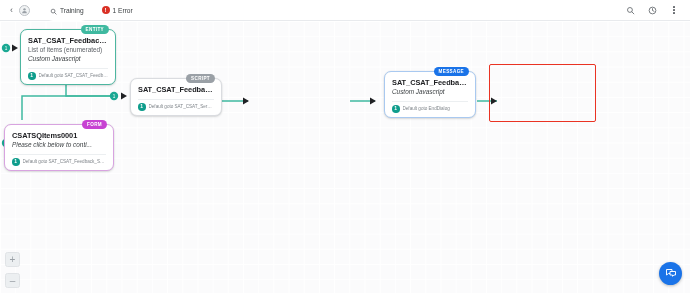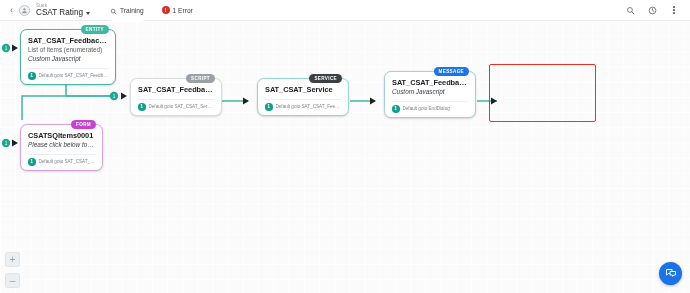--- a/index.html
+++ b/index.html
@@ -161,27 +161,20 @@
   <div class="header">
     <div class="hdr-back">‹</div>
 
     <div class="hdr-avatar">
       <svg width="7" height="7" viewBox="0 0 24 24" fill="#9aa0a6">
           <circle cx="12" cy="8" r="4"></circle>
           <path d="M4 21c0-4.4 3.6-7 8-7s8 2.6 8 7z"></path>
         </svg>
     </div>
 
-    <div class="hdr-titleblock">
-      <div class="hdr-sup">Stark</div>
-      <div class="hdr-titlerow">
-        <div class="hdr-title">CSAT Rating</div>
-        <div class="hdr-caret"></div>
-      </div>
-    </div>
 
     <div class="hdr-chip">
       <span>
         <svg width="7" height="7" viewBox="0 0 24 24" fill="none" stroke="#5f6368" stroke-width="2.6">
             <circle cx="10.5" cy="10.5" r="6.5"></circle>
             <line x1="15.5" y1="15.5" x2="21" y2="21" stroke-linecap="round"></line>
           </svg>
       </span>
       <span class="lbl">Training</span>
     </div>
@@ -251,47 +244,39 @@
       <div class="badge" style="background:#3fb9a0;">ENTITY</div>
       <div class="nd-title">SAT_CSAT_Feedback_Entity</div>
       <div class="nd-sub">List of items (enumerated)</div>
       <div class="nd-sub ital">Custom Javascript</div>
       <div class="nd-foot">
         <span class="bullet" style="background:#0f9d8c;">1</span>
         <span class="txt">Default goto SAT_CSAT_Feedback_Sc...</span>
       </div>
     </div>
 
-    <div class="node n-form" style="left:20px; top:103px; width:83px;">
+    <div class="node n-form" style="left:4px; top:103px; width:110px;">
       <div class="badge" style="background:#c742d2;">FORM</div>
       <div class="nd-title">CSATSQItems0001</div>
       <div class="nd-sub ital">Please click below to conti...</div>
       <div class="nd-foot">
         <span class="bullet" style="background:#0f9d8c;">1</span>
         <span class="txt">Default goto SAT_CSAT_Feedback_Sc...</span>
       </div>
     </div>
 
     <div class="node n-script" style="left:130px; top:57px; width:92px;">
       <div class="badge" style="background:#9aa0a6;">SCRIPT</div>
       <div class="nd-title">SAT_CSAT_Feedback_Script</div>
       <div class="nd-foot">
         <span class="bullet" style="background:#0f9d8c;">1</span>
         <span class="txt">Default goto SAT_CSAT_Service</span>
       </div>
     </div>
 
-    <div class="node n-service" style="left:257px; top:57px; width:92px;">
-      <div class="badge" style="background:#3c4043;">SERVICE</div>
-      <div class="nd-title">SAT_CSAT_Service</div>
-      <div class="nd-foot">
-        <span class="bullet" style="background:#0f9d8c;">1</span>
-        <span class="txt">Default goto SAT_CSAT_Feedback_Gr...</span>
-      </div>
-    </div>
 
     <div class="node n-message" style="left:384px; top:50px; width:92px;">
       <div class="badge" style="background:#1a73e8;">MESSAGE</div>
       <div class="nd-title">SAT_CSAT_Feedback_Grat....</div>
       <div class="nd-sub ital">Custom Javascript</div>
       <div class="nd-foot">
         <span class="bullet" style="background:#0f9d8c;">1</span>
         <span class="txt">Default goto EndDialog</span>
       </div>
     </div>

